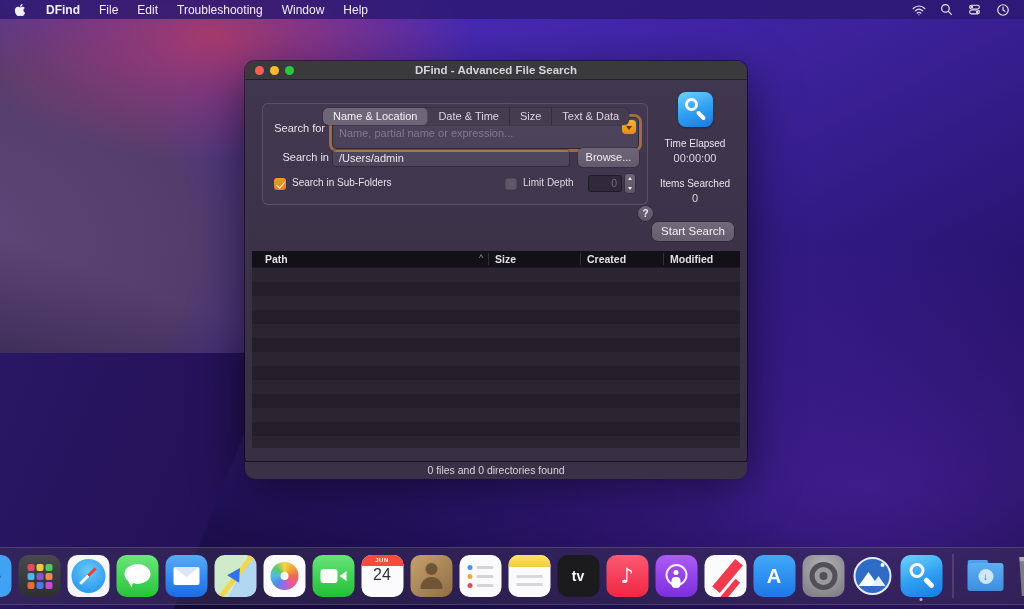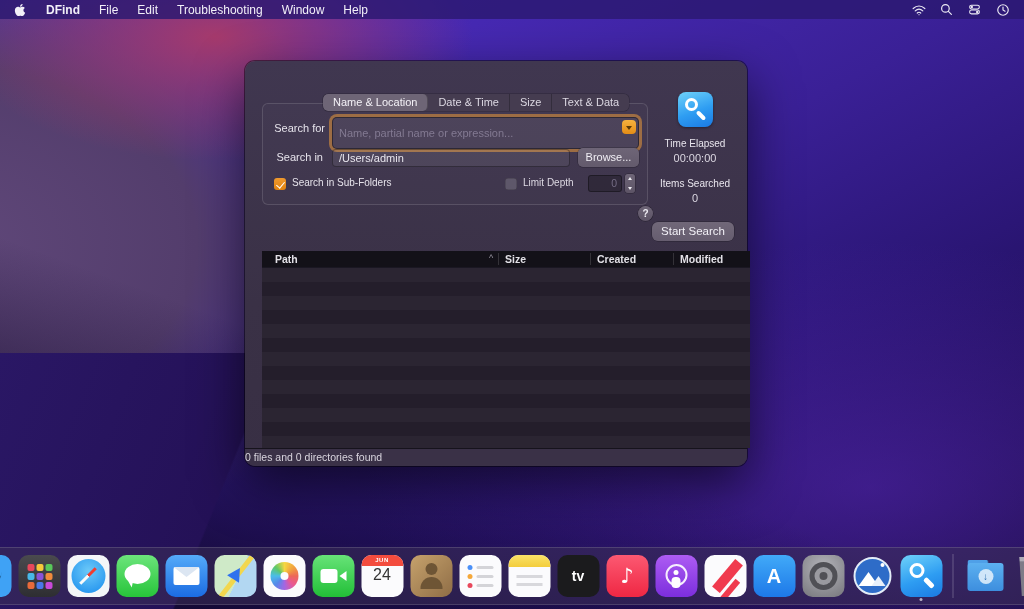--- a/index.html
+++ b/index.html
@@ -36,30 +36,30 @@
     border-radius:10px 10px 0 0; border-bottom:1px solid #222124; }
   .lights { position:absolute; left:10px; top:5px; display:flex; gap:6px; }
   .light { width:9px; height:9px; border-radius:50%; }
   .light.red{ background:#ff5f57; } .light.yellow{ background:#febc2e; } .light.green{ background:#28c840; }
   .wtitle { position:absolute; top:0; left:0; width:100%; height:19px; line-height:19px; text-align:center;
     color:#d6d4da; font-size:11.5px; font-weight:bold; }
 
   .groupbox { position:absolute; left:17px; top:42px; width:386px; height:102px; border-radius:6px;
     border:1px solid rgba(255,255,255,.13); background:rgba(255,255,255,.02); }
 
-  .tabs { position:absolute; left:78px; top:33px; height:17px; display:flex; background:#453c50;
+  .tabs { position:absolute; left:78px; top:47px; height:17px; display:flex; background:#453c50;
     border-radius:5px; overflow:hidden; z-index:2; box-shadow:0 0 0 .5px rgba(0,0,0,.3); }
   .tab { height:17px; line-height:17px; padding:0 10px; font-size:11px; color:#dcd8e2; white-space:nowrap;
     border-right:1px solid rgba(0,0,0,.25); }
   .tab:last-child { border-right:none; }
   .tab.selected { background:#6e6576; border-radius:5px; color:#f4f2f7; }
 
   .flabel { position:absolute; width:70px; text-align:right; font-size:11px; color:#e6e3eb; }
   .lbl-searchfor { left:10px; top:61px; }
-  .lbl-searchin { left:8px; top:90px; }
+  .lbl-searchin { left:14px; top:90px; }
 
   .combo { position:absolute; left:87px; top:56px; width:307px; height:32px; border-radius:5px;
     background:rgba(255,255,255,.06); border:1px solid rgba(0,0,0,.4);
     box-shadow:0 0 0 3px rgba(233,153,58,.55); }
   .combo input { position:absolute; inset:0; width:100%; height:100%; background:transparent; border:none; outline:none;
     color:#e8e6ee; font-size:11px; padding:0 18px 0 6px; font-family:"Liberation Sans",sans-serif; }
   .combo input::placeholder { color:#837a92; }
   .combo-btn { position:absolute; right:2px; top:2px; width:14px; height:14px; border-radius:4px;
     background:linear-gradient(180deg,#f6b23e,#e48d16); }
   .combo-btn::after { content:""; position:absolute; left:4px; top:5.5px; width:0; height:0;
@@ -103,31 +103,31 @@
   .appicon { position:absolute; left:33px; top:31px; width:35px; height:35px; border-radius:8px;
     background:linear-gradient(160deg,#6fd2fa 0%,#2e9df2 55%,#1a79e2 100%); box-shadow:0 1px 3px rgba(0,0,0,.4); }
   .mag-ring { position:absolute; border:3px solid #fff; border-radius:50%; }
   .mag-handle { position:absolute; background:#fff; border-radius:2px; transform:rotate(-45deg); }
   .appicon .mag-ring { left:7px; top:6px; width:13px; height:13px; }
   .appicon .mag-handle { left:21px; top:18px; width:4px; height:11px; }
   .sp-lbl { position:absolute; width:100%; text-align:center; font-size:10px; color:#e8e5ed; white-space:nowrap; }
   .sp-val { position:absolute; width:100%; text-align:center; font-size:11px; color:#dcd8e2; }
 
   
-  .rtable { position:absolute; left:17px; top:190px; width:488px; height:215px; }
+  .rtable { position:absolute; left:7px; top:190px; width:488px; height:215px; }
   .thead { position:absolute; top:0; left:0; width:100%; height:16px; background:#131118; }
   .th { position:absolute; top:0; height:16px; line-height:16px; font-size:10.5px; font-weight:bold; color:#e2e0e6; }
   .th-path { left:13px; } .th-size { left:243px; } .th-created { left:335px; } .th-modified { left:418px; }
   .sortcaret { position:absolute; left:227px; top:0; height:16px; line-height:15px; font-size:9px; color:#9a96a2; }
   .col-div { position:absolute; top:2px; height:12px; width:1px; background:rgba(255,255,255,.14); }
   .cd1{ left:236px; } .cd2{ left:328px; } .cd3{ left:411px; }
   .tbody { position:absolute; top:16px; left:0; width:100%; height:181px;
     background:repeating-linear-gradient(180deg,#2b2532 0 14px,#241e2b 14px 28px); border-top:1px solid #1a1722; }
-  .statusbar { position:absolute; left:0; top:387px; width:100%; height:18px; background:#3a3147;
-    border-top:1px solid #16131c; border-radius:0 0 10px 10px; 
+  .statusbar { position:absolute; left:0; top:400px; width:100%; height:18px; background:#3a3147;
+    border-top:1px solid #16131c; border-radius:0 0 10px 10px; text-align:center;
     font-size:10.5px; color:#d8d4de; line-height:17px; }
 
   
   .dock { position:absolute; left:50%; transform:translateX(-50%); top:547px; height:58px;
     background:rgba(62,50,88,.5); border:1px solid rgba(255,255,255,.14); border-radius:17px;
     display:flex; align-items:center; padding:0 7px; gap:6px; z-index:40; }
   .dki { position:relative; width:43px; height:52px; display:flex; align-items:center; justify-content:center; }
   .dki.running::after { content:""; position:absolute; bottom:1px; left:50%; margin-left:-1.5px;
     width:3px; height:3px; border-radius:50%; background:rgba(255,255,255,.65); }
   .dk { position:relative; width:42px; height:42px; border-radius:10px; overflow:hidden; }
@@ -273,20 +273,28 @@
       <span class="sicon">
         <svg viewBox="0 0 24 24" width="14" height="14" fill="none" stroke="#eceaf4" stroke-width="2" stroke-linecap="round">
             <circle cx="12" cy="12" r="9"></circle>
             <path d="M12 7v5l3.5 2"></path>
           </svg>
       </span>
     </div>
   </div>
 
   <div class="window">
+    <div class="titlebar">
+      <div class="lights">
+        <span class="light red"></span>
+        <span class="light yellow"></span>
+        <span class="light green"></span>
+      </div>
+      <div class="wtitle">DFind - Advanced File Search</div>
+    </div>
 
     <div class="groupbox"></div>
 
     <div class="tabs">
       <span class="tab selected">Name &amp; Location</span>
       <span class="tab">Date &amp; Time</span>
       <span class="tab">Size</span>
       <span class="tab">Text &amp; Data</span>
     </div>
 

